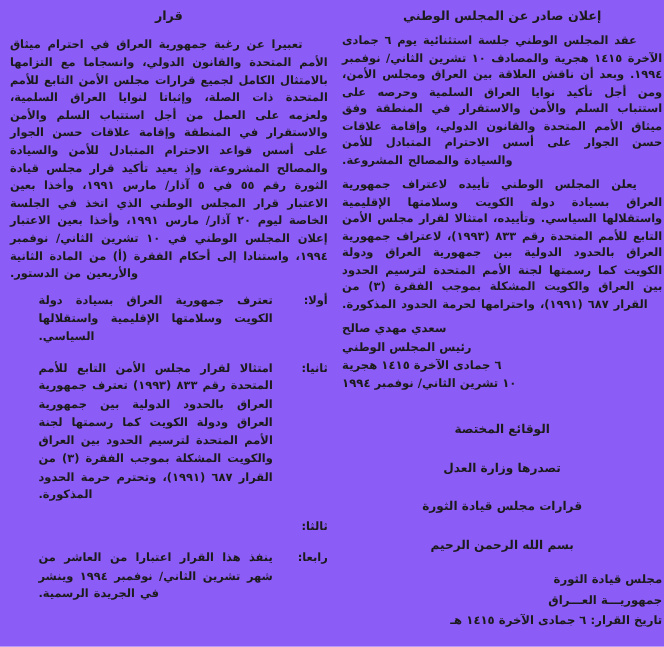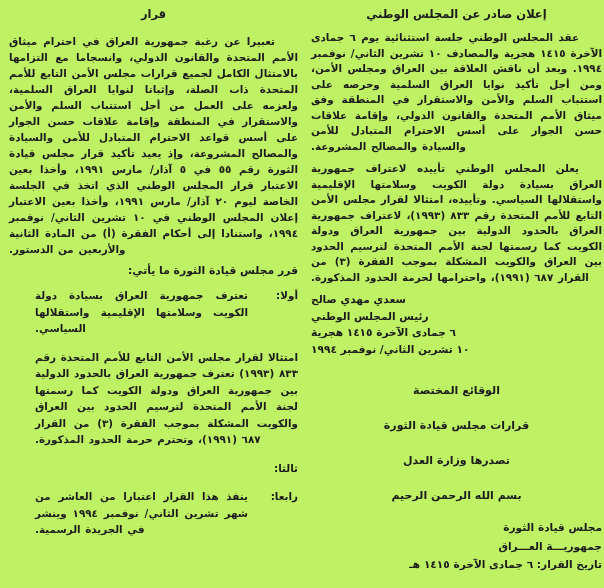--- a/index.html
+++ b/index.html
@@ -1,21 +1,21 @@
 <!DOCTYPE html>
 <html lang="ar" dir="rtl"><head>
 <meta charset="utf-8">
 <style>
   * { box-sizing: border-box; }
   html, body { margin: 0; padding: 0; background: #ffffff; }
   .page {
     position: relative;
     width: 604px;
     height: 588px;
-    background: #bef264;
+    background: #8b5cf6;
     overflow: hidden;
     direction: rtl;
     color: #1b1b1b;
     font-family: "DejaVu Sans", "Liberation Sans", sans-serif;
     font-weight: 700;
   }
   .col { position: absolute; top: 0; }
   .col-decree { left: 9px;  width: 289px; }
   .col-declaration { left: 311px; width: 291px; }
 
@@ -88,28 +88,28 @@
 </head>
 <body>
 
 <div class="page">
 
   <div class="col col-decree">
     <h1 class="doc-title">قرار</h1>
 
     <p class="para preamble">تعبيرا عن رغبة جمهورية العراق في احترام ميثاق الأمم المتحدة والقانون الدولي، وانسجاما مع التزامها بالامتثال الكامل لجميع قرارات مجلس الأمن التابع للأمم المتحدة ذات الصلة، وإثباتا لنوايا العراق السلمية، ولعزمه على العمل من أجل استتباب السلم والأمن والاستقرار في المنطقة وإقامة علاقات حسن الجوار على أسس قواعد الاحترام المتبادل للأمن والسيادة والمصالح المشروعة، وإذ يعيد تأكيد قرار مجلس قيادة الثورة رقم ٥٥ في ٥ آذار/ مارس ١٩٩١، وأخذا بعين الاعتبار قرار المجلس الوطني الذي اتخذ في الجلسة الخاصة ليوم ٢٠ آذار/ مارس ١٩٩١، وأخذا بعين الاعتبار إعلان المجلس الوطني في ١٠ تشرين الثاني/ نوفمبر ١٩٩٤، واستنادا إلى أحكام الفقرة (أ) من المادة الثانية والأربعين من الدستور.</p>
 
-    <p class="enactment">قرر مجلس قيادة الثورة ما يأتي:</p>
 
     <div class="items">
       <div class="item">
         <div class="item-label">أولا:</div>
         <div class="item-text">تعترف جمهورية العراق بسيادة دولة الكويت وسلامتها الإقليمية واستقلالها السياسي.</div>
       </div>
       <div class="item">
+        <div class="item-label">ثانيا:</div>
         <div class="item-text">امتثالا لقرار مجلس الأمن التابع للأمم المتحدة رقم ٨٣٣ (١٩٩٣) تعترف جمهورية العراق بالحدود الدولية بين جمهورية العراق ودولة الكويت كما رسمتها لجنة الأمم المتحدة لترسيم الحدود بين العراق والكويت المشكلة بموجب الفقرة (٣) من القرار ٦٨٧ (١٩٩١)، وتحترم حرمة الحدود المذكورة.</div>
       </div>
       <div class="item">
         <div class="item-label">ثالثا:</div>
       </div>
       <div class="item">
         <div class="item-label">رابعا:</div>
         <div class="item-text">ينفذ هذا القرار اعتبارا من العاشر من شهر تشرين الثاني/ نوفمبر ١٩٩٤ وينشر في الجريدة الرسمية.</div>
       </div>
     </div>
@@ -123,22 +123,22 @@
 
     <div class="signature">
       <div>سعدي مهدي صالح</div>
       <div>رئيس المجلس الوطني</div>
       <div>٦ جمادى الآخرة ١٤١٥ هجرية</div>
       <div>١٠ تشرين الثاني/ نوفمبر ١٩٩٤</div>
     </div>
 
     <div class="gazette">
       <div class="g-line first">الوقائع المختصة</div>
+      <div class="g-line">تصدرها وزارة العدل</div>
       <div class="g-line">قرارات مجلس قيادة الثورة</div>
-      <div class="g-line">تصدرها وزارة العدل</div>
       <div class="g-line">بسم الله الرحمن الرحيم</div>
     </div>
 
     <div class="issuer">
       <div class="issuer-line">مجلس قيادة الثورة</div>
       <div class="issuer-line">جمهوريـــة العـــراق</div>
       <div class="issuer-line">تاريخ القرار: ٦ جمادى الآخرة ١٤١٥ هـ</div>
 
     </div>
   </div>

